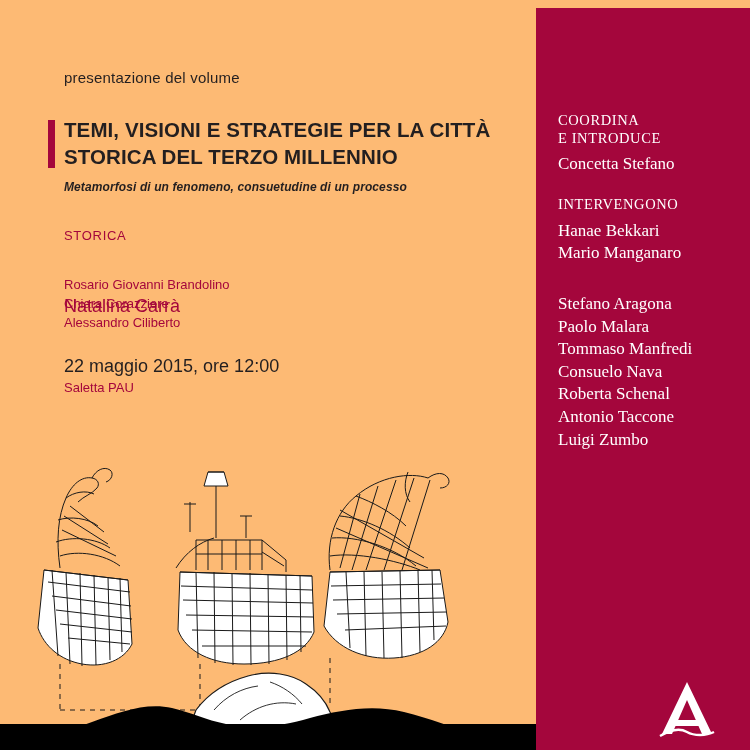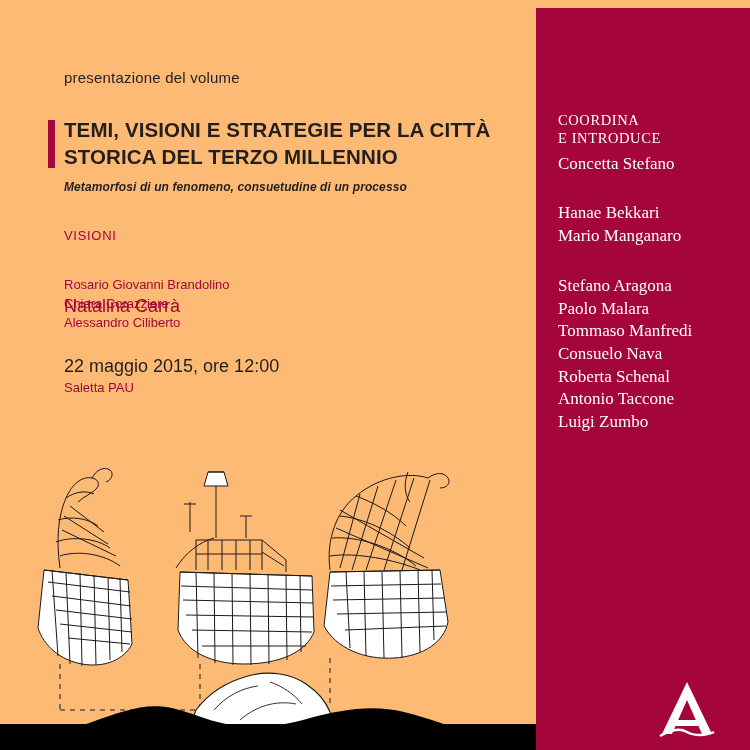--- a/index.html
+++ b/index.html
@@ -170,21 +170,21 @@
 
     <div class="pre-title">presentazione del volume</div>
 
     <div class="title-wrap">
       <div class="title-bar"></div>
       <h1 class="title">TEMI, VISIONI E STRATEGIE PER LA CITTÀ STORICA DEL TERZO MILLENNIO</h1>
     </div>
 
     <div class="subtitle">Metamorfosi di un fenomeno, consuetudine di un processo</div>
 
-    <div class="autore-label">VISIONI</div>
+    <div class="autore-label">STORICA</div>
     <div class="autore-name">Natalina Carrà</div>
     <div class="coauthors" style="white-space:pre-line">Rosario Giovanni Brandolino
 Chiara Corazziere
 Alessandro Ciliberto</div>
 
     <div class="date">22 maggio 2015, ore 12:00</div>
     <div class="venue">Saletta PAU</div>
 
     <div class="illustration">
       <svg viewBox="0 0 536 330" width="536" height="330" xmlns="http://www.w3.org/2000/svg">
@@ -303,20 +303,21 @@
     <div class="rp-block-coordina">
       <div class="rp-label" style="white-space:pre-line">COORDINA
 E INTRODUCE</div>
       <div class="rp-gap-a"></div>
       <div class="rp-name">Concetta Stefano</div>
     </div>
 
     <div class="rp-gap-b"></div>
 
     <div>
+      <div class="rp-label">INTERVENGONO</div>
       <div class="rp-gap-a"></div>
       <div class="rp-name" style="white-space:pre-line">Hanae Bekkari
 Mario Manganaro</div>
     </div>
 
     <div class="rp-gap-c"></div>
 
     <div class="rp-name" style="white-space:pre-line">Stefano Aragona
 Paolo Malara
 Tommaso Manfredi

